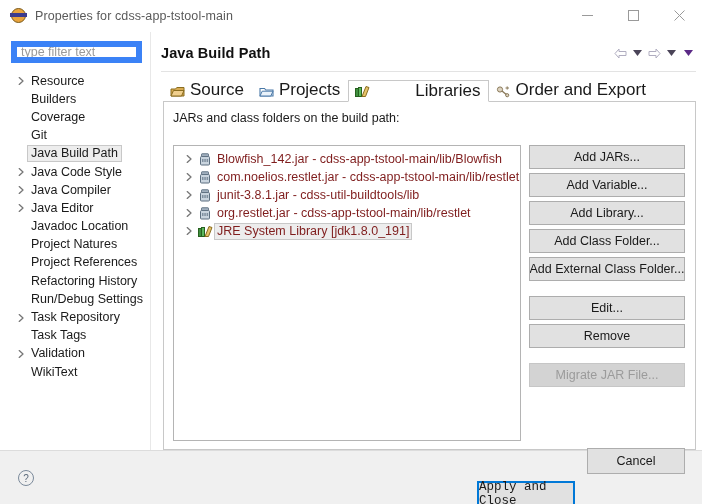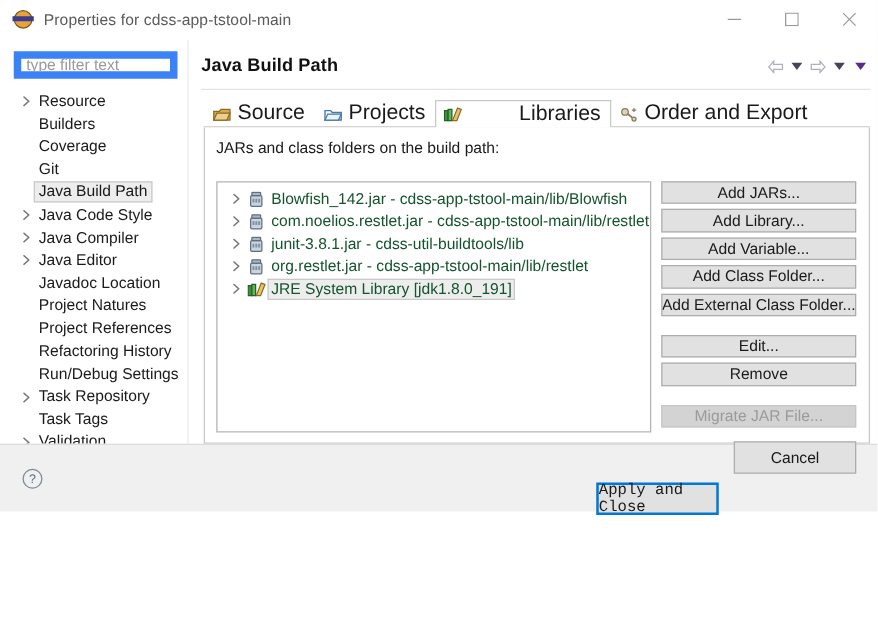--- a/index.html
+++ b/index.html
@@ -5,21 +5,21 @@
   * { box-sizing: border-box; margin: 0; padding: 0; }
   html, body {
     width: 702px; height: 504px;
     overflow: hidden;
     font-family: "Liberation Sans", sans-serif;
     background: #ffffff;
     -webkit-font-smoothing: antialiased;
   }
   #dialog {
     position: relative;
-    width: 702px; height: 409px;
+    width: 702px; height: 504px;
     background: #f0f0f0;
     display: flex; flex-direction: column;
   }
 
   
   #titlebar {
     height: 32px;
     background: #ffffff;
     display: flex; align-items: center;
     flex: none;
@@ -160,21 +160,21 @@
   #listbox {
     flex: 1; min-width: 0;
     border: 1px solid #b4b4b4;
     background: #ffffff;
     padding: 4px 0 0 0;
     overflow: hidden;
   }
   .jrow {
     height: 18px;
     display: flex; align-items: center;
-    font-size: 12.5px; color: #14532d;
+    font-size: 12.5px; color: #7f1d1d;
     padding-left: 8px;
     white-space: nowrap;
   }
   .jrow .arrow {
     width: 14px; flex: none;
     display: flex; align-items: center; justify-content: center;
     color: #767676;
   }
   .jrow .jicon { width: 18px; flex: none; display: flex; align-items: center; justify-content: center; }
   .jrow .jlabel { padding: 0 3px; line-height: 15px; }
@@ -551,22 +551,22 @@
                     <rect x="0.5" y="3.5" width="3" height="8" fill="#3f8f3f" stroke="#27611f" stroke-width="1"></rect>
                     <rect x="3.5" y="2.5" width="3" height="9" fill="#5cb85c" stroke="#27611f" stroke-width="1"></rect>
                     <path d="M7 11.5 L11 1.5 L14 2.5 L10.5 11.5 Z" fill="#e6c36a" stroke="#8a6d1f" stroke-width="1"></path>
                   </svg>
                 </span>
                 <span class="jlabel">JRE System Library [jdk1.8.0_191]</span>
               </div>
             </div>
           <div id="btncol">
               <div class="ebtn">Add JARs...</div>
+              <div class="ebtn">Add Variable...</div>
               <div class="ebtn">Add Library...</div>
-              <div class="ebtn">Add Variable...</div>
               <div class="ebtn">Add Class Folder...</div>
               <div class="ebtn">Add External Class Folder...</div>
               <div class="btngap"></div>
               <div class="ebtn">Edit...</div>
               <div class="ebtn">Remove</div>
               <div class="btngap"></div>
               <div class="ebtn disabled">Migrate JAR File...</div>
             </div>
         </div>
       </div>

